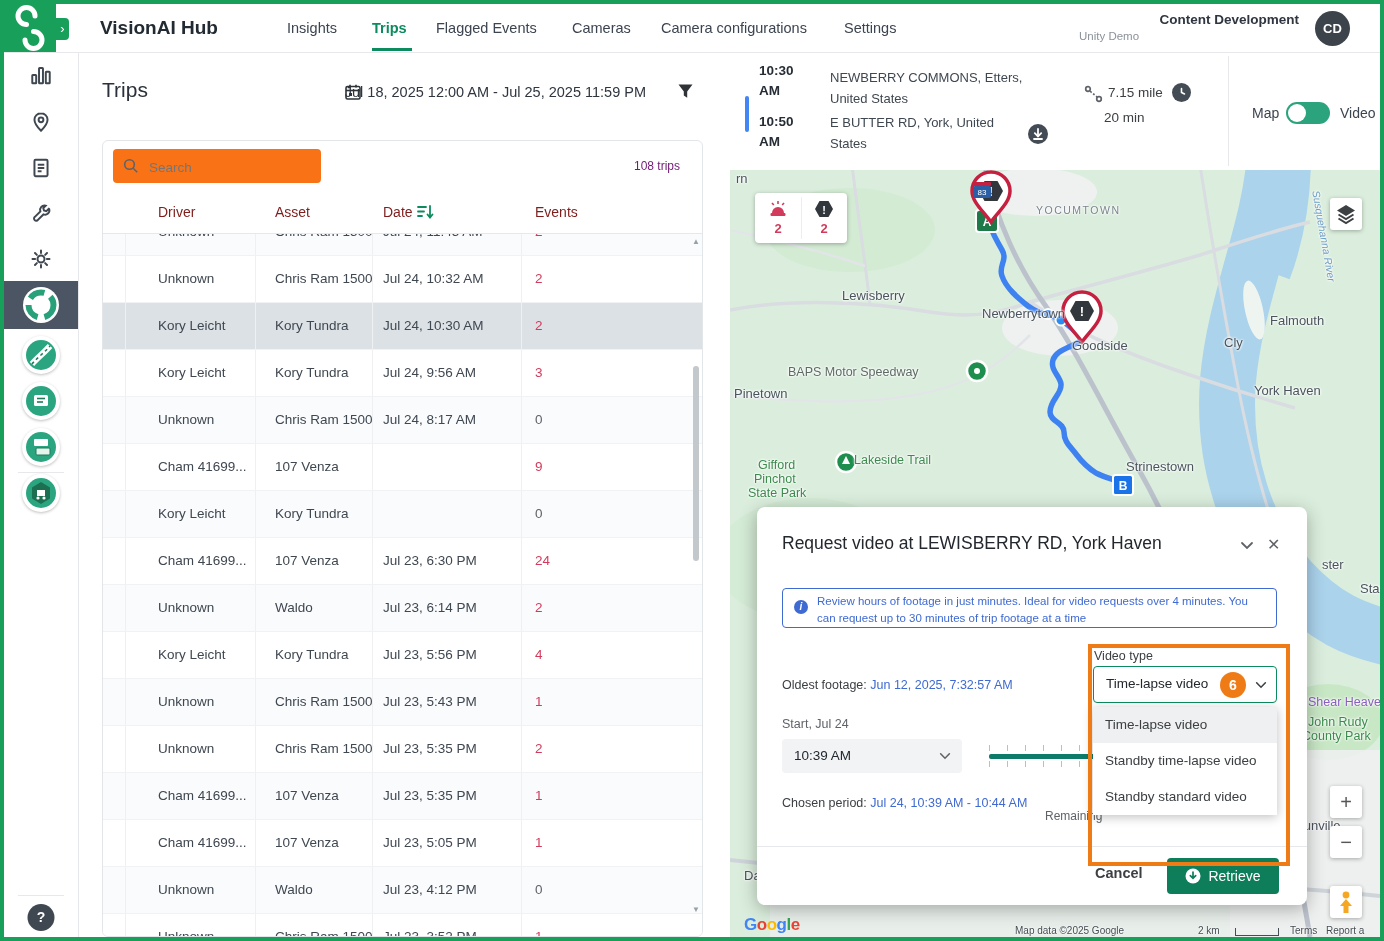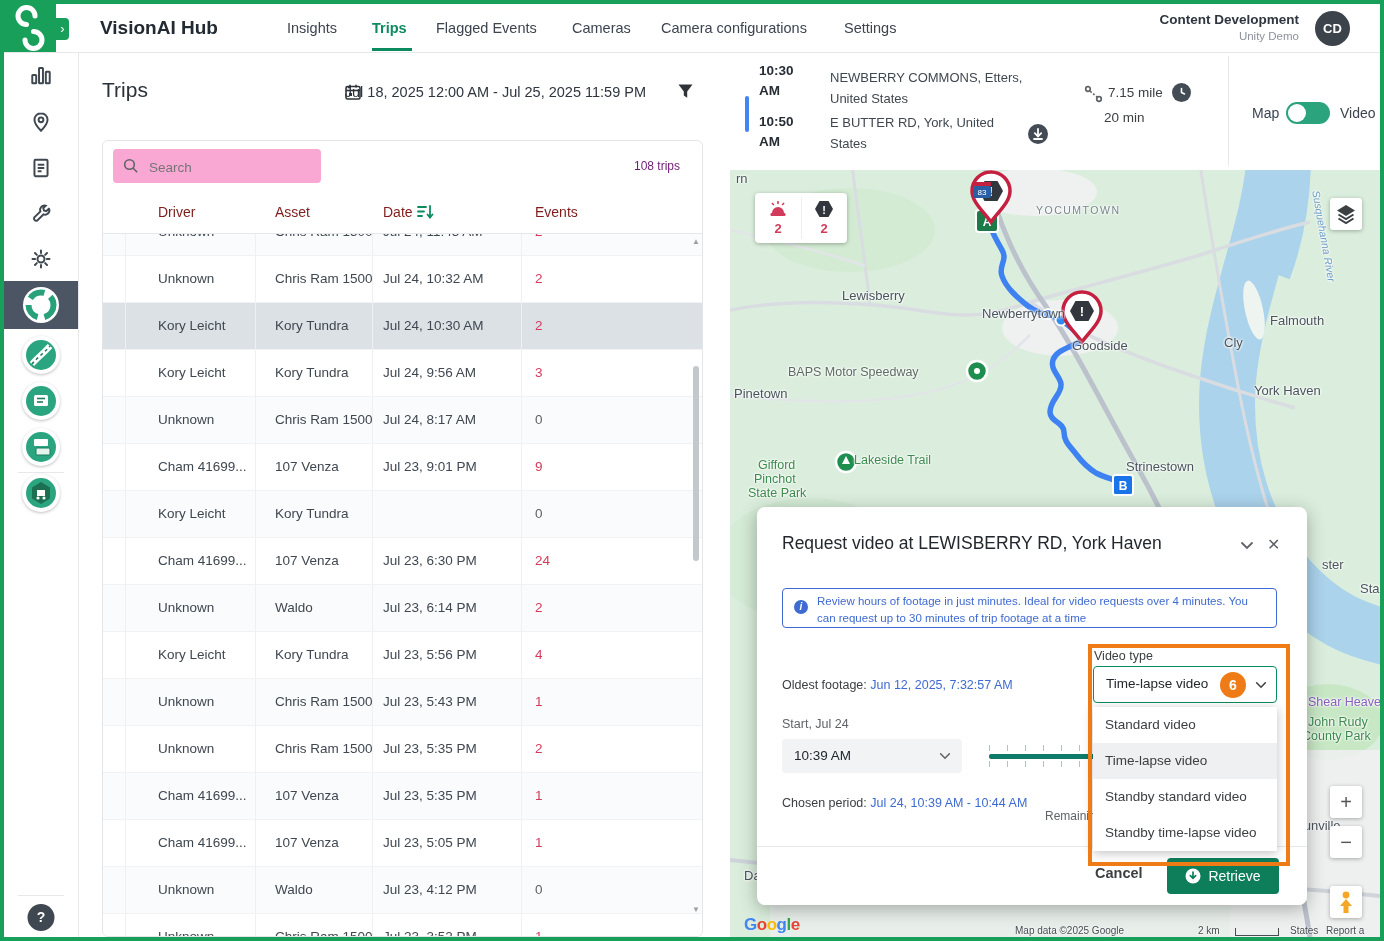--- a/index.html
+++ b/index.html
@@ -7,39 +7,39 @@
 
   
   .topbar{position:absolute;left:0;top:0;right:0;height:48px;background:#fff;border-bottom:1px solid #e6e8eb;z-index:20;}
   .logo-sq{position:absolute;left:0;top:0;width:52px;height:48px;background:#18a05a;}
   .logo-tab{position:absolute;left:52px;top:14px;width:13px;height:22px;background:#18a05a;border-radius:0 4px 4px 0;color:#fff;font-size:13px;line-height:22px;text-align:center;}
   .app-title{position:absolute;left:96px;top:0;line-height:48px;font-size:19px;font-weight:700;color:#222a32;}
   .nav-item{position:absolute;top:0;line-height:48px;font-size:14.5px;color:#3c4450;cursor:pointer;}
   .nav-item.active{color:#0c8c5e;font-weight:600;}
   .nav-underline{position:absolute;left:368px;top:44px;width:40px;height:3px;background:#0c8c5e;}
   .user-name{position:absolute;right:81px;top:8px;font-size:13.5px;font-weight:600;color:#2f3640;text-align:right;width:220px;}
-  .user-org{position:absolute;right:81px;top:26px;font-size:11.5px;color:#8b929a;text-align:right;width:220px;}
+  .user-org{position:absolute;right:81px;top:26px;font-size:11.5px;color:#8b929a;width:220px;}
   .avatar{position:absolute;right:30px;top:7px;width:35px;height:35px;border-radius:50%;background:#3c434b;color:#fff;font-size:13px;font-weight:600;text-align:center;line-height:35px;}
 
   
   .sidebar{position:absolute;left:0;top:48px;width:74px;bottom:0;background:#fff;border-right:1px solid #e6e8eb;z-index:15;}
   .side-ic{position:absolute;left:50%;transform:translateX(-50%);width:24px;height:24px;cursor:pointer;}
   .side-active{position:absolute;left:0;top:229px;width:74px;height:48px;background:#4b5563;}
   .app-circ{position:absolute;left:50%;transform:translateX(-50%);width:38px;height:38px;border-radius:50%;background:#fff;box-shadow:0 1px 3px rgba(0,0,0,.25);cursor:pointer;}
   .side-divider{position:absolute;left:14px;right:14px;height:1px;background:#e6e8eb;}
   .help-circ{position:absolute;left:50%;transform:translateX(-50%);bottom:6px;width:27px;height:27px;border-radius:50%;background:#3f4750;color:#fff;font-size:14px;font-weight:700;text-align:center;line-height:27px;cursor:pointer;}
 
   
   .trips-panel{position:absolute;left:74px;top:48px;width:632px;bottom:0;background:#fff;border-right:1px solid #e6e8eb;}
   .trips-h{position:absolute;left:24px;top:26px;font-size:21px;color:#2a313a;}
   .daterange{position:absolute;right:64px;top:32px;font-size:14.5px;color:#2f3640;}
   .cal-ic{position:absolute;right:348px;top:31px;}
   .filter-ic{position:absolute;right:16px;top:31px;cursor:pointer;}
   .tcard{position:absolute;left:24px;top:88px;width:599px;height:795px;border:1px solid #e3e6e9;border-radius:6px;overflow:hidden;background:#fff;}
-  .searchbox{position:absolute;left:10px;top:8px;width:208px;height:34px;background:#f9a8d4;border-radius:4px;}
+  .searchbox{position:absolute;left:10px;top:8px;width:208px;height:34px;background:#f97316;border-radius:4px;}
   .searchbox input{position:absolute;left:34px;top:0;width:165px;height:34px;border:0;background:transparent;outline:none;font-size:13.5px;color:#3c4043;font-family:"Liberation Sans",sans-serif;}
   .trip-count{position:absolute;right:22px;top:18px;font-size:12px;color:#701a75;}
   .thead{position:absolute;left:0;top:50px;width:100%;height:42px;border-bottom:1px solid #e6e8eb;background:#fff;z-index:3;}
   .th{position:absolute;top:0;line-height:42px;font-size:14px;color:#7f1d1d;text-align:right;}
   .trows{position:absolute;left:0;top:92px;width:100%;height:895px;overflow:hidden;}
   .trow{position:relative;height:46px;border-bottom:1px solid #f1f2f4;background:#fff;
     background-image:linear-gradient(#eef0f1,#eef0f1),linear-gradient(#eef0f1,#eef0f1),linear-gradient(#eef0f1,#eef0f1),linear-gradient(#eef0f1,#eef0f1);
     background-size:1px 100%,1px 100%,1px 100%,1px 100%;background-position:22px 0,152px 0,269px 0,418px 0;background-repeat:no-repeat;}
   .trow.alt{background-color:#fafbfc;}
   .trow.sel{background-color:#dce1e6;}
@@ -276,21 +276,20 @@
           </div>
           <div class="trow alt">
             <div class="cell c-driver">Unknown</div>
             <div class="cell c-asset">Chris Ram 1500</div>
             <div class="cell c-date">Jul 24, 8:17 AM</div>
             <div class="cell c-events ev0">0</div>
           </div>
           <div class="trow">
             <div class="cell c-driver">Cham 41699...</div>
             <div class="cell c-asset">107 Venza</div>
-            <div class="cell c-date">Jul 23, 9:01 PM</div>
             <div class="cell c-events evN">9</div>
           </div>
           <div class="trow alt">
             <div class="cell c-driver">Kory Leicht</div>
             <div class="cell c-asset">Kory Tundra</div>
             <div class="cell c-events ev0">0</div>
           </div>
           <div class="trow">
             <div class="cell c-driver">Cham 41699...</div>
             <div class="cell c-asset">107 Venza</div>
@@ -502,21 +501,21 @@
             <path d="M13,10 L7,17 L10.5,17 L10.5,24 L15.5,24 L15.5,17 L19,17 Z" fill="#f5a623"></path>
           </svg>
       </div>
 
       <div class="glogo">
         <span style="color:#4285F4">G</span><span style="color:#EA4335">o</span><span style="color:#FBBC05">o</span><span style="color:#4285F4">g</span><span style="color:#34A853">l</span><span style="color:#EA4335">e</span>
       </div>
       <div class="attr" style="left:285px;top:755px">Map data ©2025 Google</div>
       <div class="attr" style="left:468px;top:755px">2 km</div>
       <div class="scalebar"></div>
-      <div class="attr" style="left:560px;top:755px">States</div>
+      <div class="attr" style="left:560px;top:755px">Terms</div>
       <div class="attr" style="left:596px;top:755px;width:60px">Report a map error</div>
 
       
       <div class="modal">
         <div class="m-title">Request video at LEWISBERRY RD, York Haven</div>
         <svg class="m-chev" width="16" height="16" viewBox="0 0 16 16" fill="none" stroke="#5f6368" stroke-width="1.8" stroke-linecap="round">
             <path d="M3,6 L8,11 L13,6"></path>
           </svg>
         <div class="m-close">✕</div>
 
@@ -571,24 +570,23 @@
 
         <div class="vt-label">Video type</div>
         <div class="vt-select">
           <span class="v">Time-lapse video</span>
           <svg class="ch" style="top:11px" width="14" height="14" viewBox="0 0 16 16" fill="none" stroke="#3c4043" stroke-width="1.8" stroke-linecap="round">
               <path d="M3,5.5 L8,10.5 L13,5.5"></path>
             </svg>
         </div>
         <div class="badge6">6</div>
         <div class="vt-menu" id="vt-menu">
-            <div class="vt-opt">Standard video</div>
             <div class="vt-opt hl">Time-lapse video</div>
+            <div class="vt-opt">Standby time-lapse video</div>
             <div class="vt-opt">Standby standard video</div>
-            <div class="vt-opt">Standby time-lapse video</div>
           </div>
         <div class="orange-box"></div>
 
         <div class="m-cancel">Cancel</div>
         <div class="m-retrieve">
           <svg width="16" height="16" viewBox="0 0 16 16">
               <circle cx="8" cy="8" r="7.5" fill="#fff"></circle>
               <path d="M8,4 V10 M5.3,7.6 L8,10.4 10.7,7.6" stroke="#0e7e5a" stroke-width="1.7" fill="none" stroke-linecap="round"></path>
             </svg><span>Retrieve</span>
         </div>

